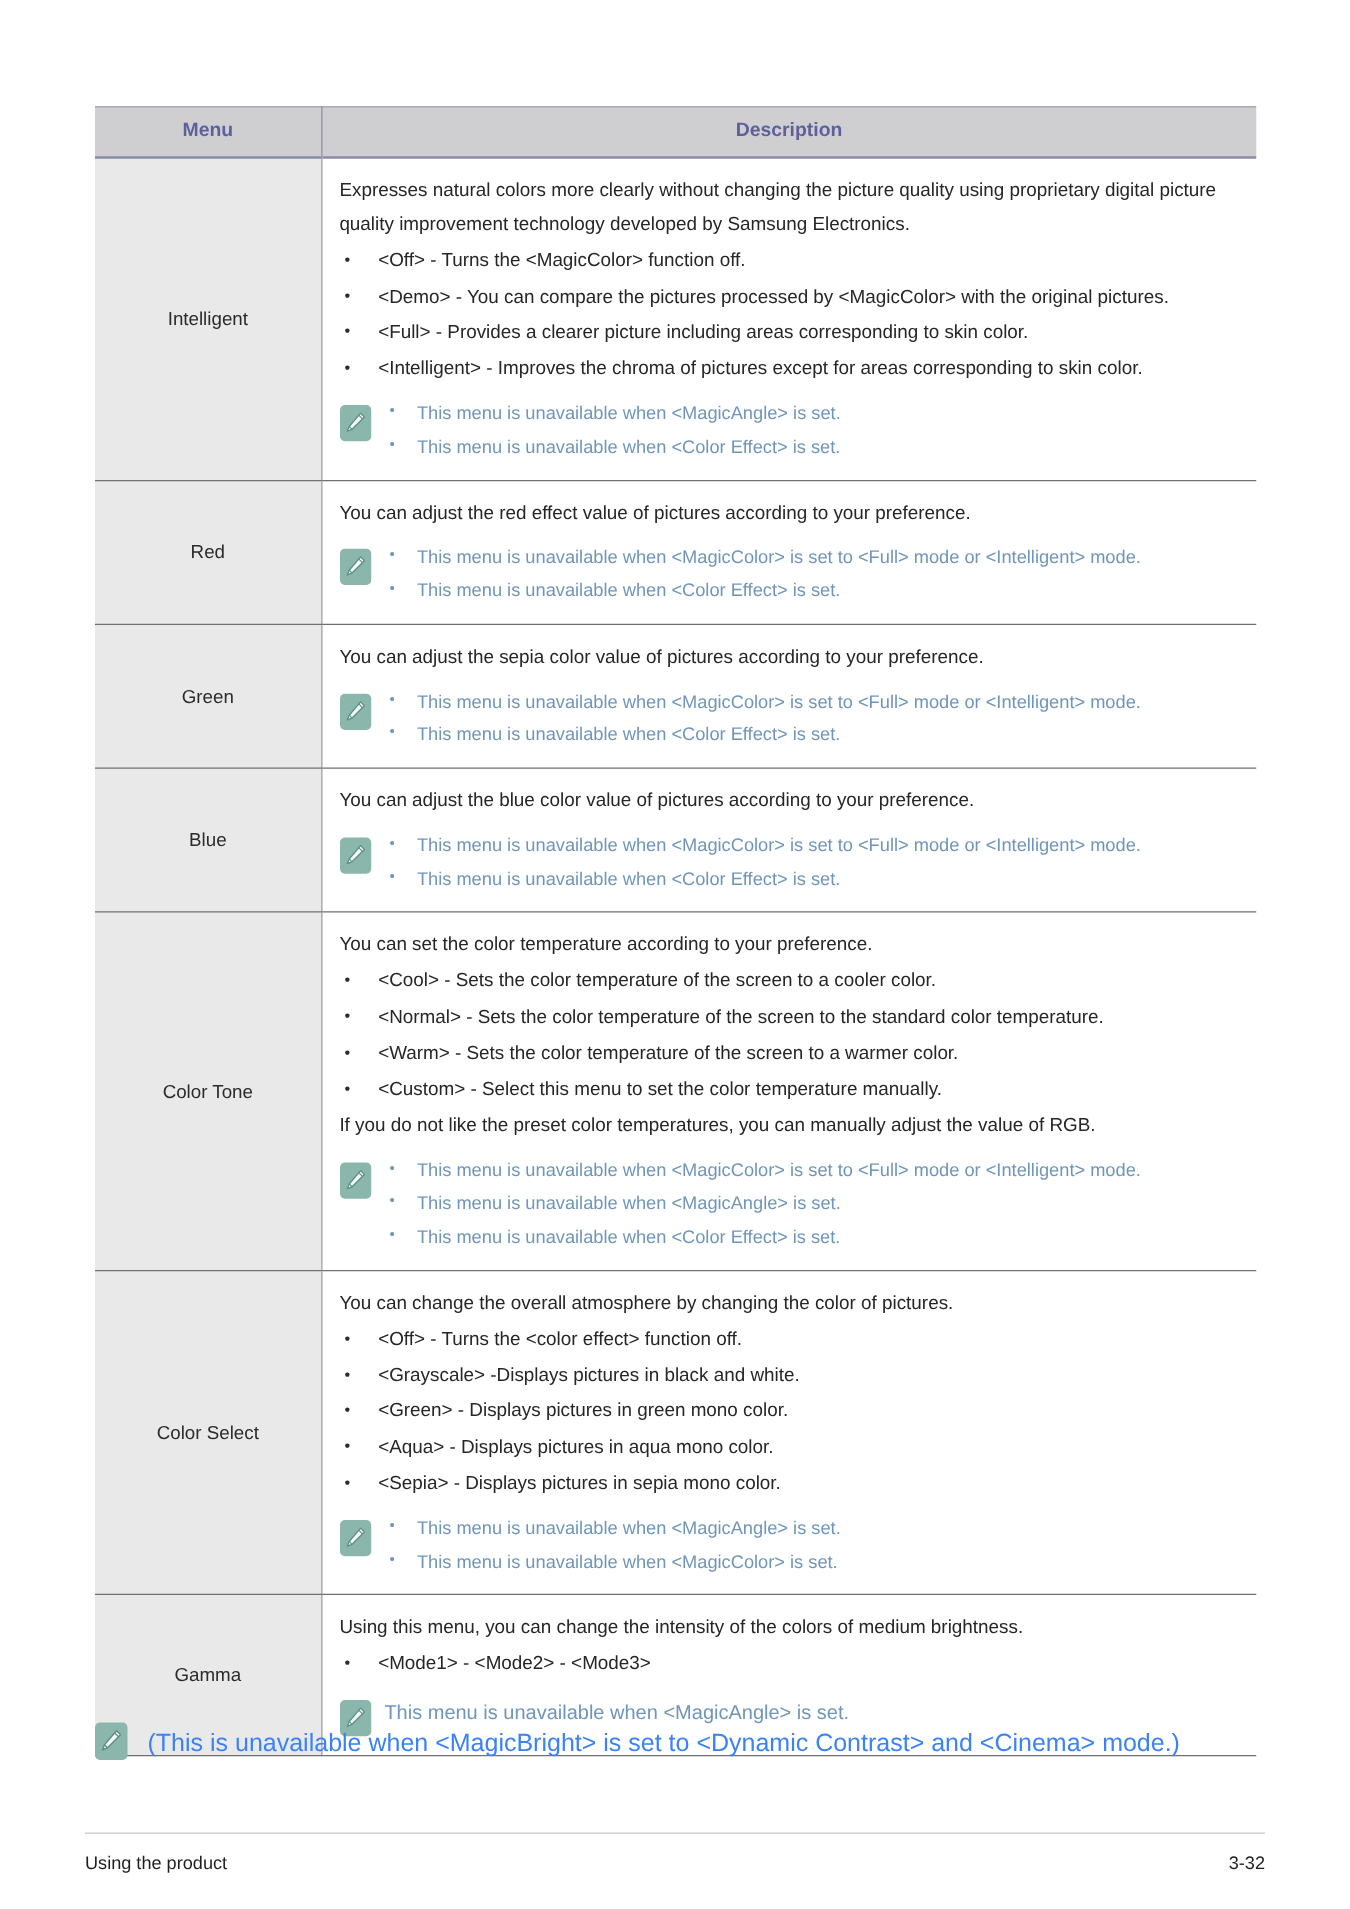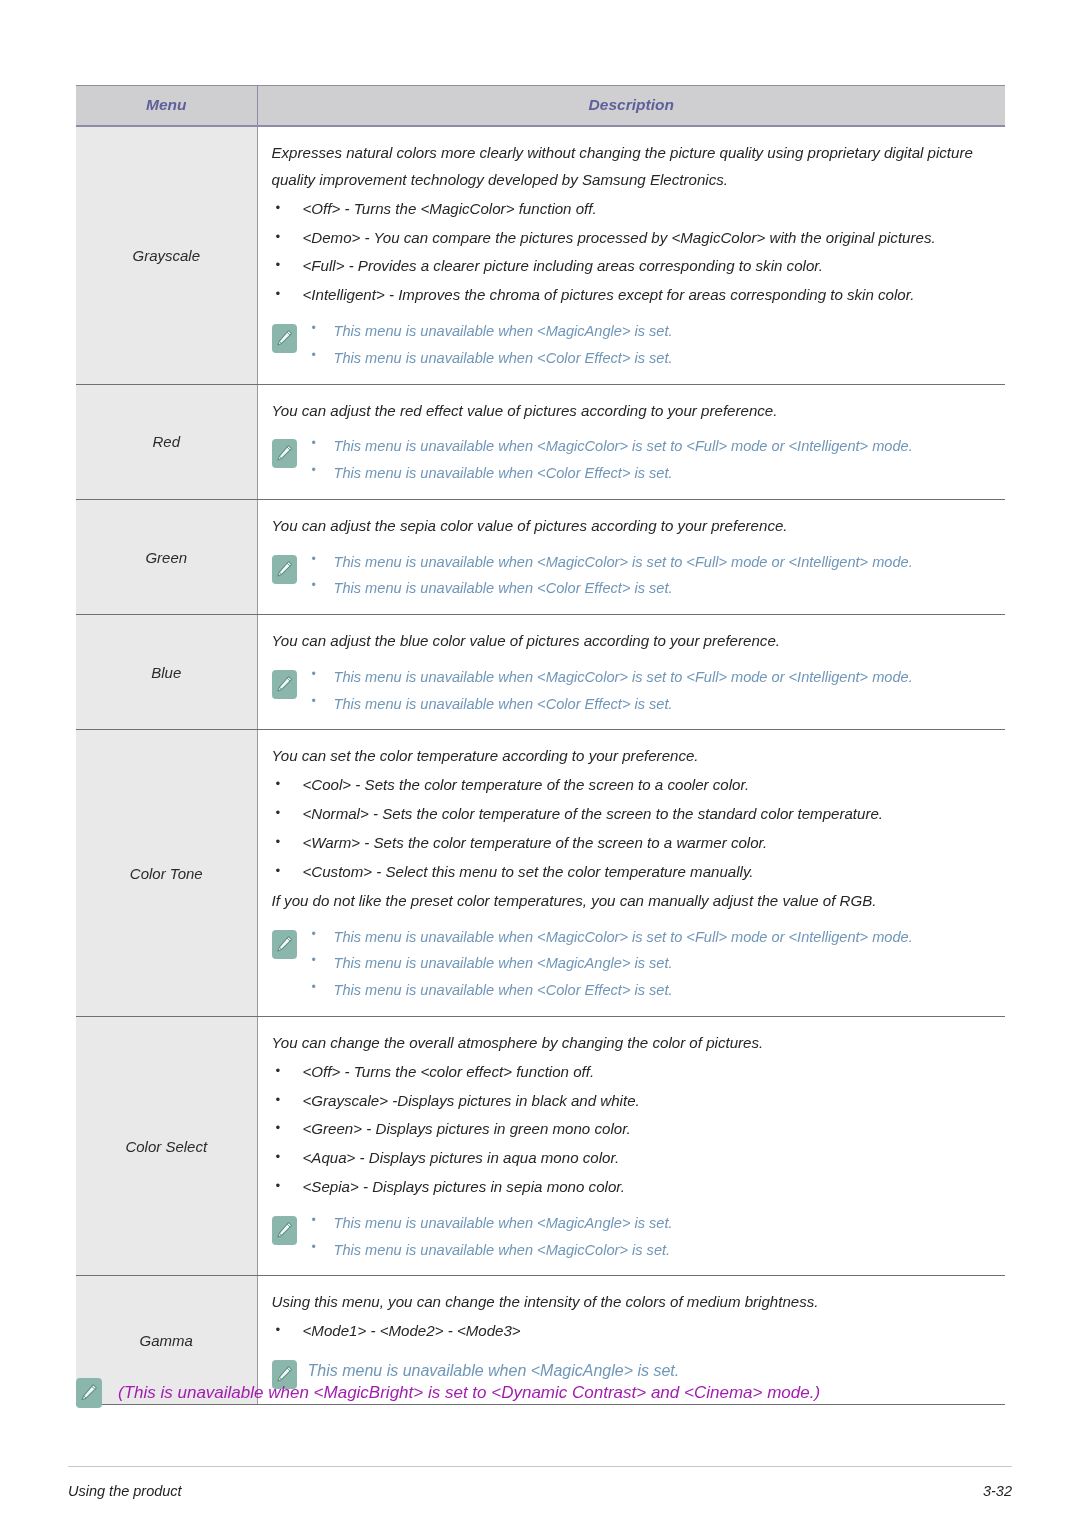--- a/index.html
+++ b/index.html
@@ -14,21 +14,20 @@
     color: #2b2b2b;
     position: relative;
     overflow: hidden;
   }
 
   .page {
     position: absolute;
     left: 0; top: 0;
     width: 1080px;
     height: 1527px;
-    font-style: italic;
   }
 
   
   .spec-table {
     position: absolute;
     left: 76px;
     top: 85px;
     width: 929px;
     border-collapse: collapse;
     table-layout: fixed;
@@ -158,22 +157,22 @@
     align-items: flex-start;
     width: 930px;
   }
   .footer-note .note-icon {
     width: 26px;
     height: 30px;
     margin-top: 0;
   }
   .footer-note .fn-text {
     margin-left: 16px;
-    color: #a21caf;
-    font-size: 17px;
+    color: #3b82f6;
+    font-size: 20px;
     line-height: 1.4;
     padding-top: 3px;
   }
 
   
   .page-footer {
     position: absolute;
     left: 68px;
     top: 1466px;
     width: 944px;
@@ -204,21 +203,21 @@
         <col class="c-desc">
       </colgroup>
     <thead>
       <tr>
         <th class="th-menu">Menu</th>
         <th>Description</th>
       </tr>
     </thead>
     <tbody id="tbody">
         <tr>
-          <td class="menu-cell"><span>Grayscale</span></td>
+          <td class="menu-cell"><span>Intelligent</span></td>
           <td class="desc-cell">
             <div class="para">Expresses natural colors more clearly without changing the picture quality using proprietary digital picture quality improvement technology developed by Samsung Electronics.</div>
             <ul class="blist">
               <li><span class="bdot">•</span><span>&lt;Off&gt; - Turns the &lt;MagicColor&gt; function off.</span></li>
               <li><span class="bdot">•</span><span>&lt;Demo&gt; - You can compare the pictures processed by &lt;MagicColor&gt; with the original pictures.</span></li>
               <li><span class="bdot">•</span><span>&lt;Full&gt; - Provides a clearer picture including areas corresponding to skin color.</span></li>
               <li><span class="bdot">•</span><span>&lt;Intelligent&gt; - Improves the chroma of pictures except for areas corresponding to skin color.</span></li>
             </ul>
             <div class="note-block">
               <span class="note-icon">

